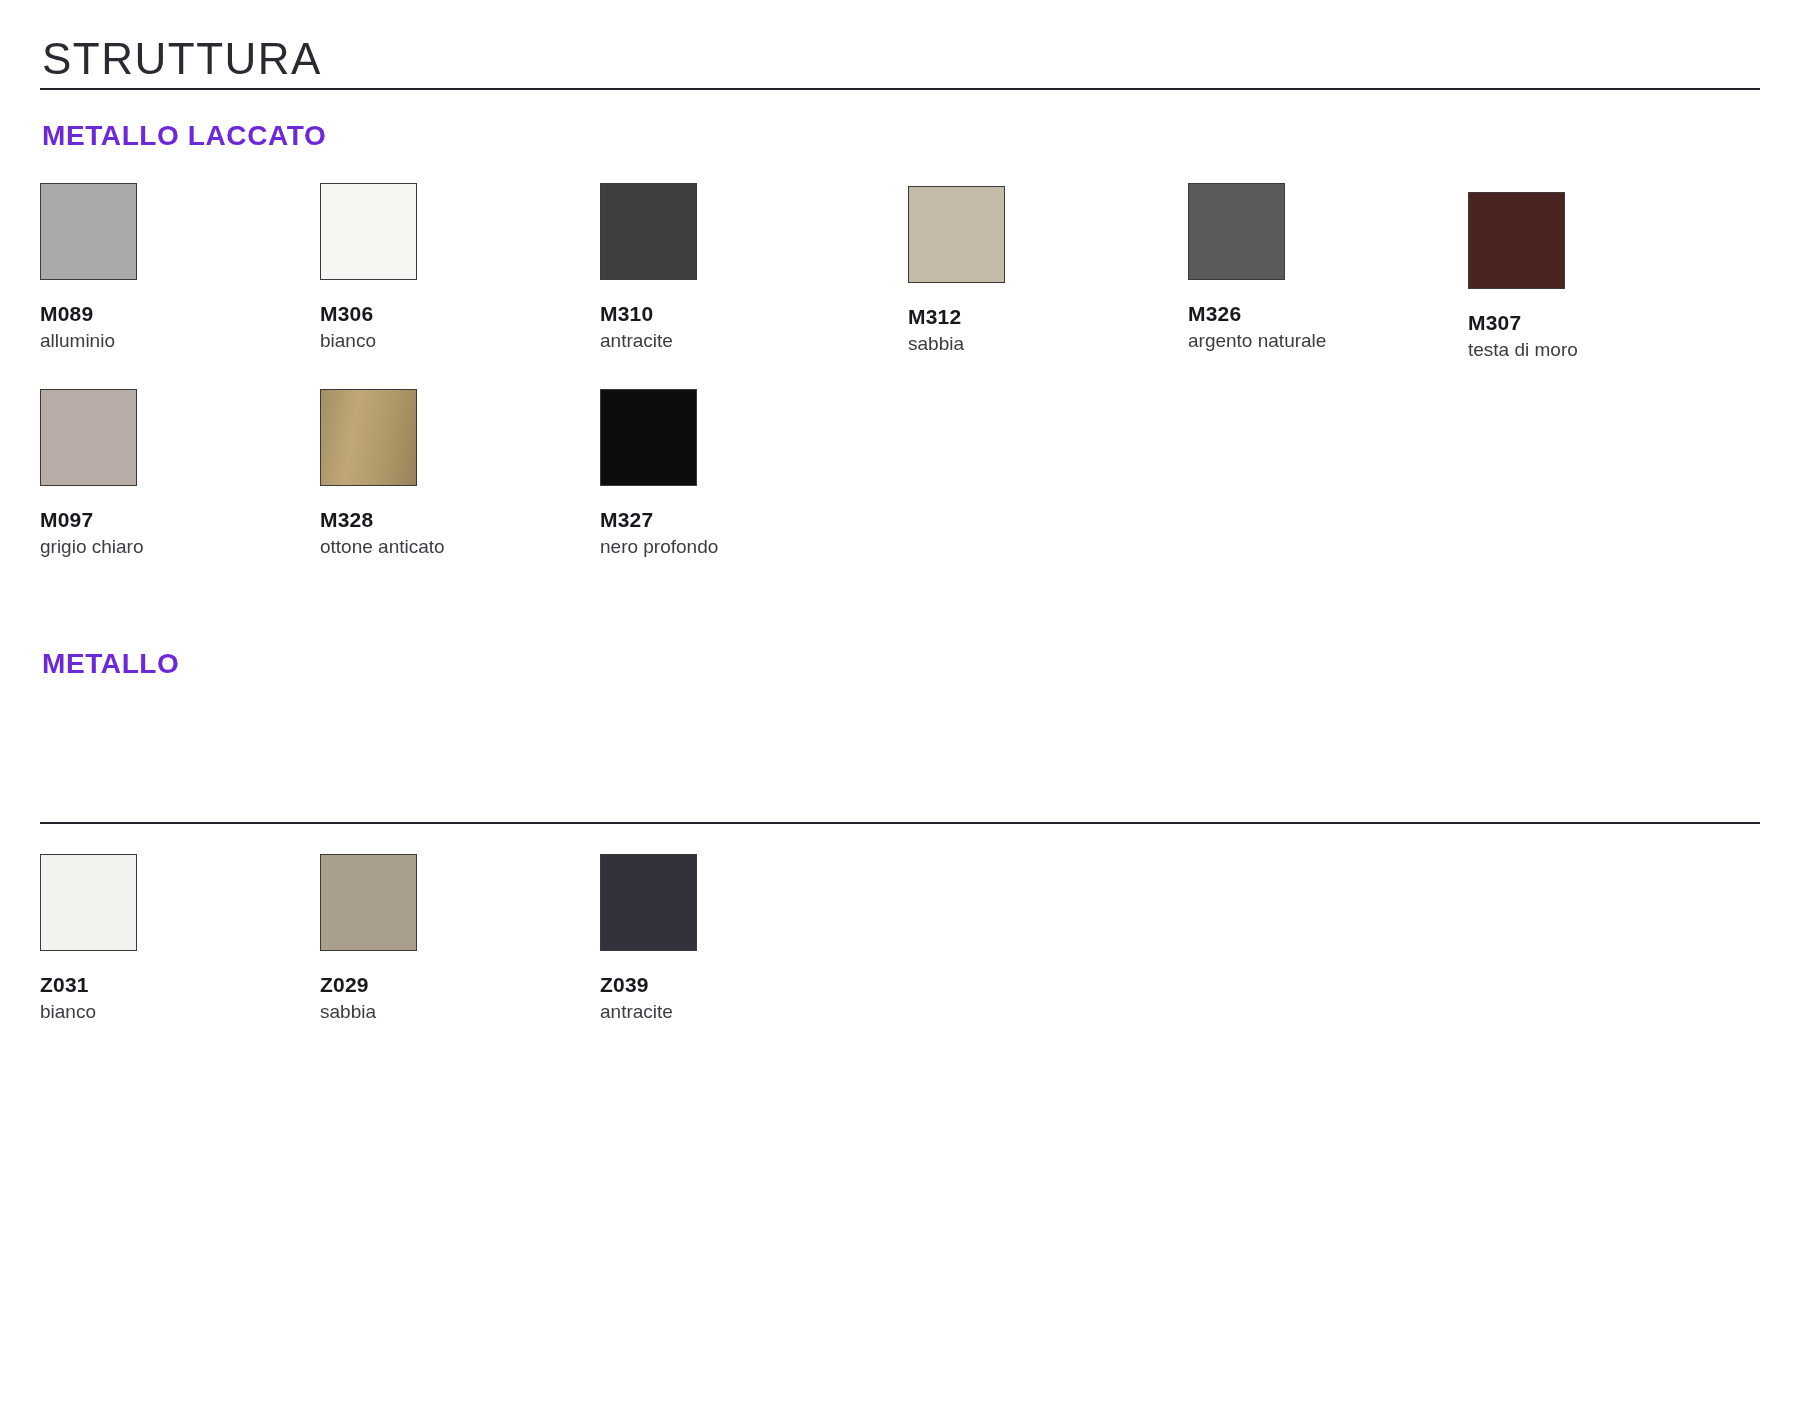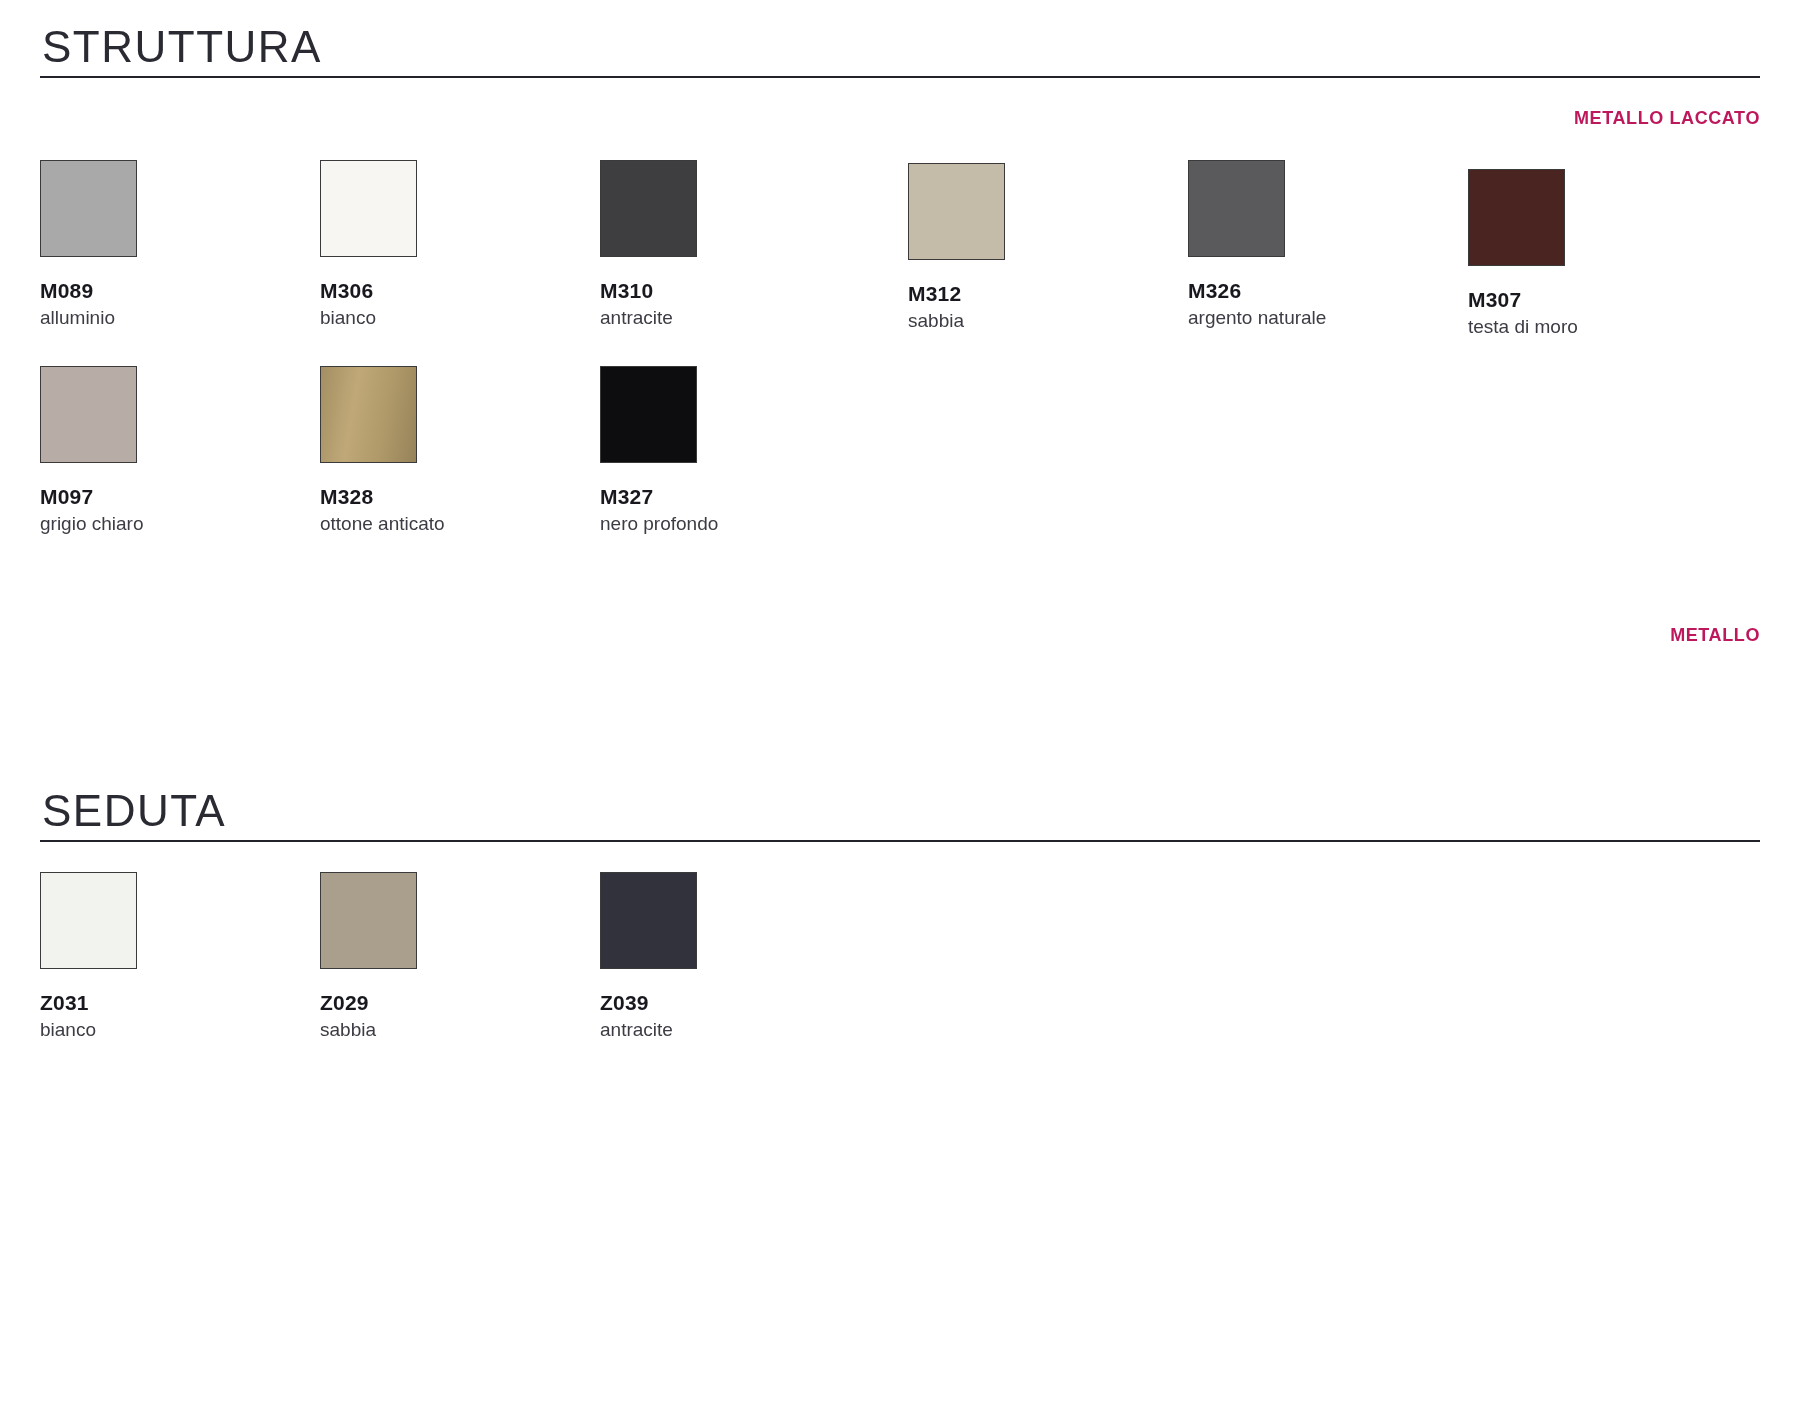--- a/index.html
+++ b/index.html
@@ -14,21 +14,21 @@
     color: #1b1b22;
     position: relative;
     overflow: hidden;
   }
 
   .page {
     position: relative;
     width: 1800px;
     height: 1006px;
     box-sizing: border-box;
-    padding: 0 40px;
+    padding: 12px 40px;
     border-radius: 14px;
   }
 
   
   .section {
     position: relative;
   }
   .section-title {
     font-size: 44px;
     font-weight: 400;
@@ -40,26 +40,25 @@
   }
   .section-rule {
     height: 0;
     border-top: 2px solid #23232b;
     width: 100%;
     margin-bottom: 30px;
   }
 
   
   .sub-title {
-    font-size: 18px;
+    font-size: 28px;
     font-weight: bold;
     letter-spacing: 0.6px;
-    color: #be185d;
+    color: #6d28d9;
     margin: 0 0 22px 2px;
-    text-align: right;
   }
 
   
   .swatch-row {
     display: flex;
     flex-wrap: nowrap;
     align-items: center;
   }
   .swatch-cell {
     width: 280px;
@@ -186,21 +185,20 @@
 
     <div>
       <div class="sub-title">METALLO</div>
 
     </div>
   </div>
 
   <div class="block-gap-lg"></div>
 
   <div class="section">
-    <div class="section-title">SEDUTA</div>
     <div class="section-rule"></div>
 
     <div>
 
       <div class="swatch-row">
 
         <div class="swatch-cell off-0">
           <div class="swatch-box" style="background:#f2f2ee"></div>
           <div class="swatch-code">Z031</div>
           <div class="swatch-name">bianco</div>

